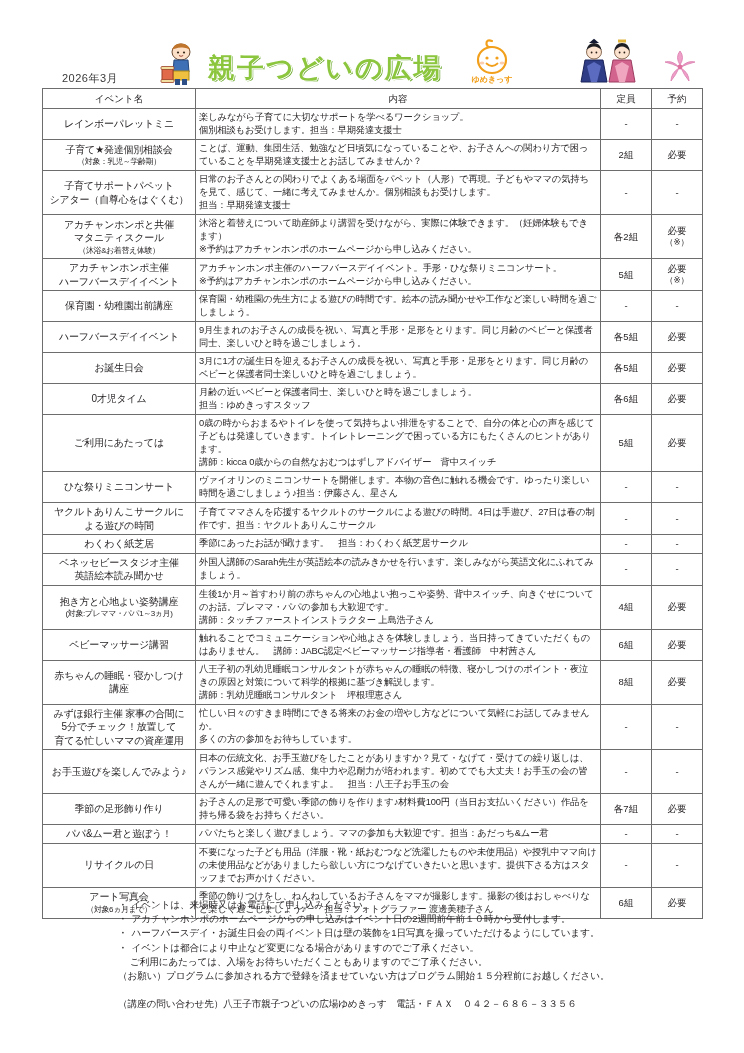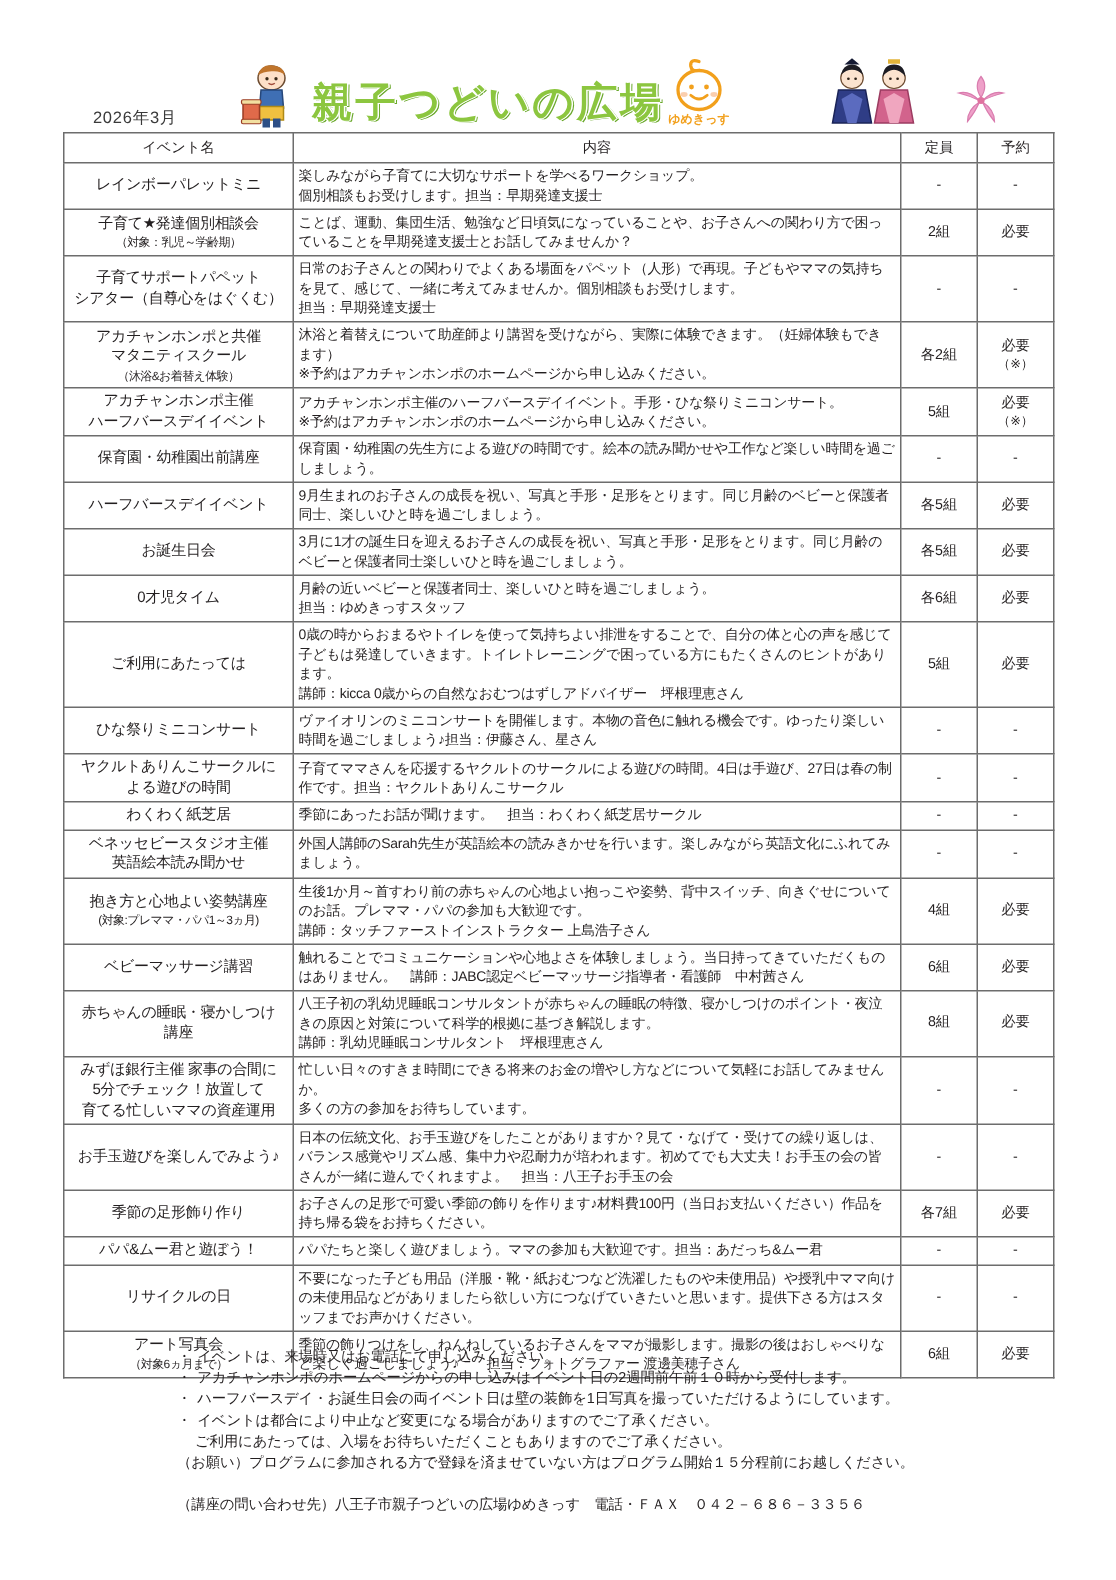--- a/index.html
+++ b/index.html
@@ -57,20 +57,21 @@
     text-shadow:
       1px 0 0 #ffffff, -1px 0 0 #ffffff, 0 1px 0 #ffffff, 0 -1px 0 #ffffff,
       1.6px 1.2px 0 #6aa82c;
     white-space: nowrap;
     margin-left: 8px;
     font-family: Liberation Sans, sans-serif;
   }
   .header-mascot {
     width: 46px;
     height: 48px;
+    margin-left: 26px;
     position: relative;
     flex: 0 0 auto;
   }
   .header-hina {
     width: 62px;
     height: 48px;
     margin-left: 62px;
     position: relative;
     flex: 0 0 auto;
   }
@@ -343,21 +344,21 @@
               <span class="line">月齢の近いベビーと保護者同士、楽しいひと時を過ごしましょう。</span>
               <span class="line">担当：ゆめきっすスタッフ</span>
             </td>
             <td class="cap"><span>各6組</span></td>
             <td class="res"><span>必要</span></td>
           </tr>
           <tr>
             <td class="name"><span>ご利用にあたっては</span></td>
             <td class="desc">
               <span class="line">0歳の時からおまるやトイレを使って気持ちよい排泄をすることで、自分の体と心の声を感じて子どもは発達していきます。トイレトレーニングで困っている方にもたくさんのヒントがあります。</span>
-              <span class="line">講師：kicca 0歳からの自然なおむつはずしアドバイザー　坪根理恵さん</span>
+              <span class="line">講師：kicca 0歳からの自然なおむつはずしアドバイザー　背中スイッチ</span>
             </td>
             <td class="cap"><span>5組</span></td>
             <td class="res"><span>必要</span></td>
           </tr>
           <tr>
             <td class="name"><span>ひな祭りミニコンサート</span></td>
             <td class="desc">
               <span class="line">ヴァイオリンのミニコンサートを開催します。本物の音色に触れる機会です。ゆったり楽しい時間を過ごしましょう♪担当：伊藤さん、星さん</span>
             </td>
             <td class="cap"><span>-</span></td>

